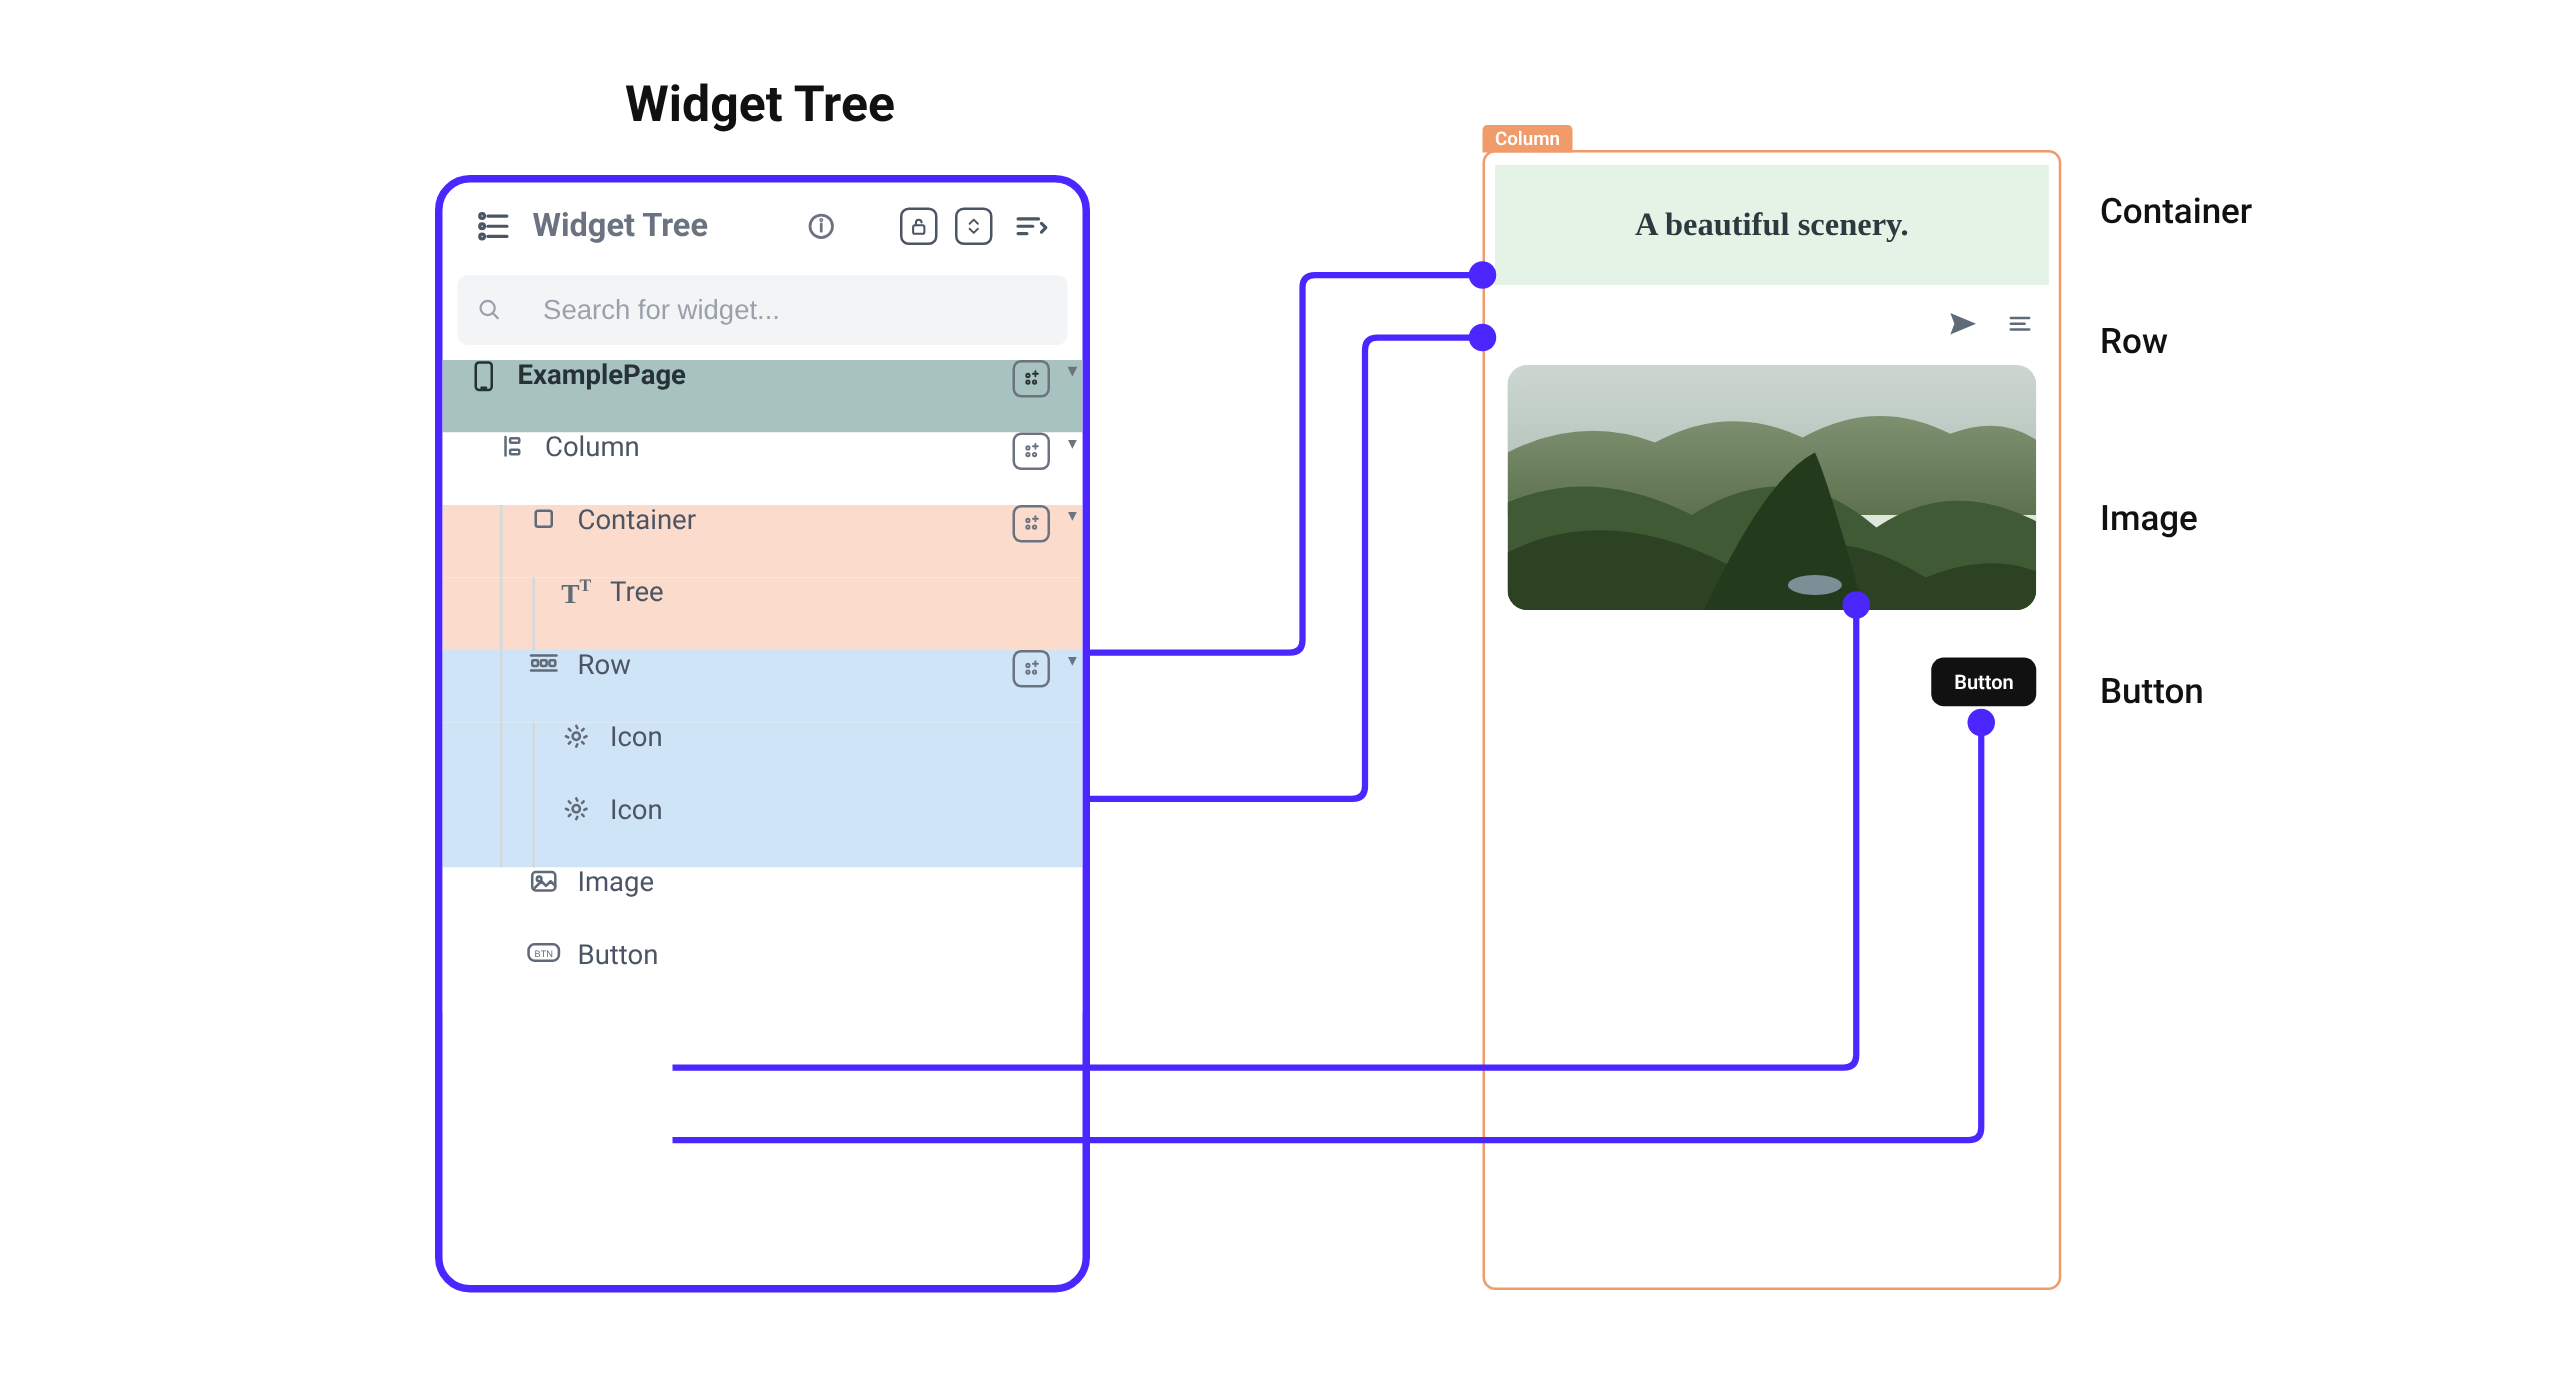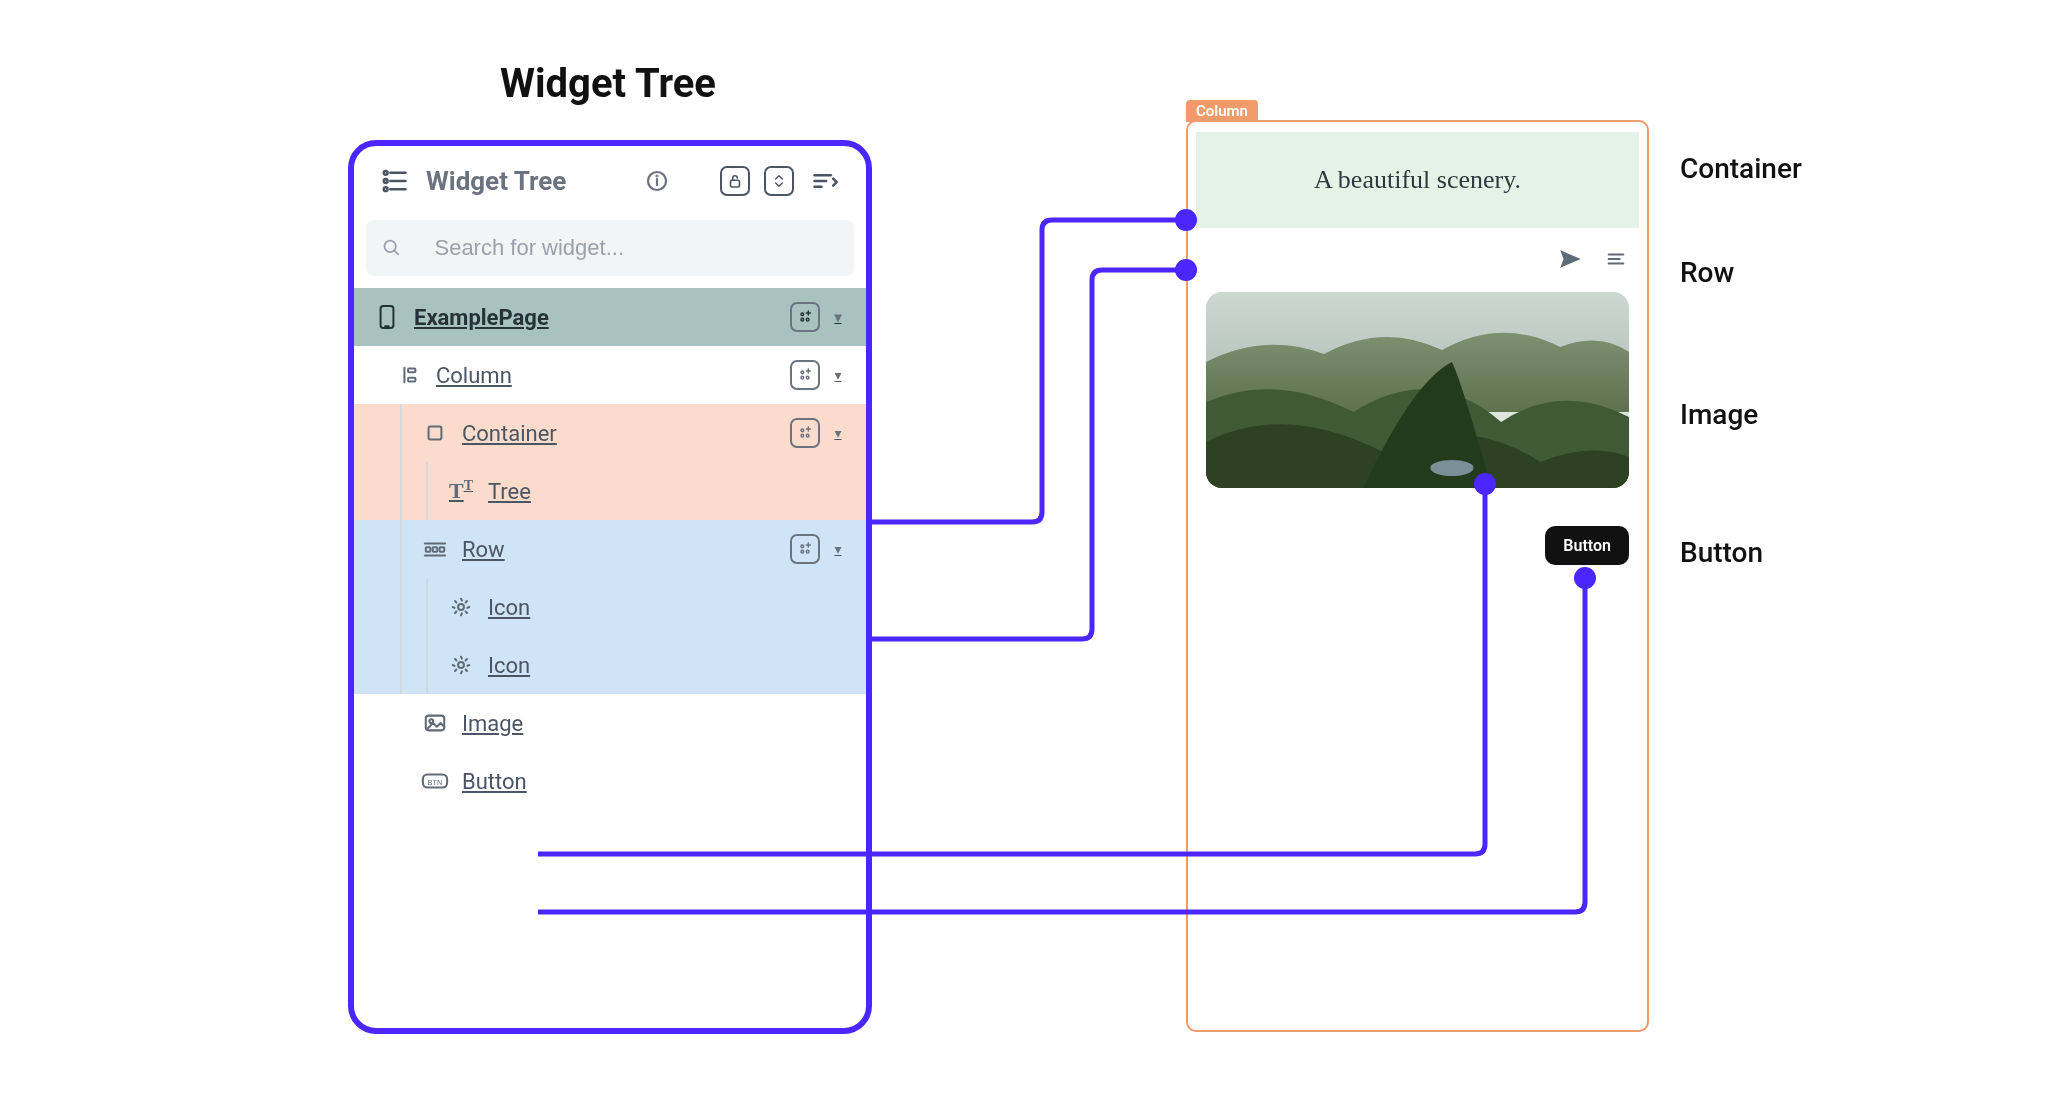--- a/index.html
+++ b/index.html
@@ -82,26 +82,25 @@
     font-size: 22px;
     width: 100%;
     outline: none;
     color: #6d28d9;
     margin-left: 19px;
   }
   .wt-search input::placeholder { color: #9aa1ab; }
   .tree-items { }
   .tree-item {
     display: flex;
-    align-items: center;
+    align-items: flex-start;
     height: 58px;
-    padding-right: 20px;
+    padding-right: 0;
     color: #4b5563;
     font-size: 22px;
-    text-decoration: underline;
   }
   .tree-item .indent { display:inline-block; }
   .tree-item .glyph {
     width: 30px;
     display: inline-flex;
     justify-content: center;
     margin-right: 12px;
     color: #a21caf;
   }
   .tree-item .txt { flex: 0 0 auto; }
@@ -159,20 +158,21 @@
   .pv-container {
     margin: 10px 8px 0 8px;
     background: #e5f2e6;
     height: 96px;
     display: flex;
     align-items: center;
     justify-content: center;
     color: #2b3a3f;
     font-family: Georgia, 'Times New Roman', serif;
     font-size: 26px;
+    font-weight: bold;
   }
   .pv-row {
     display: flex;
     justify-content: flex-end;
     align-items: center;
     gap: 22px;
     padding: 18px 20px 6px 20px;
     color: #5f6b76;
   }
   .pv-image {

